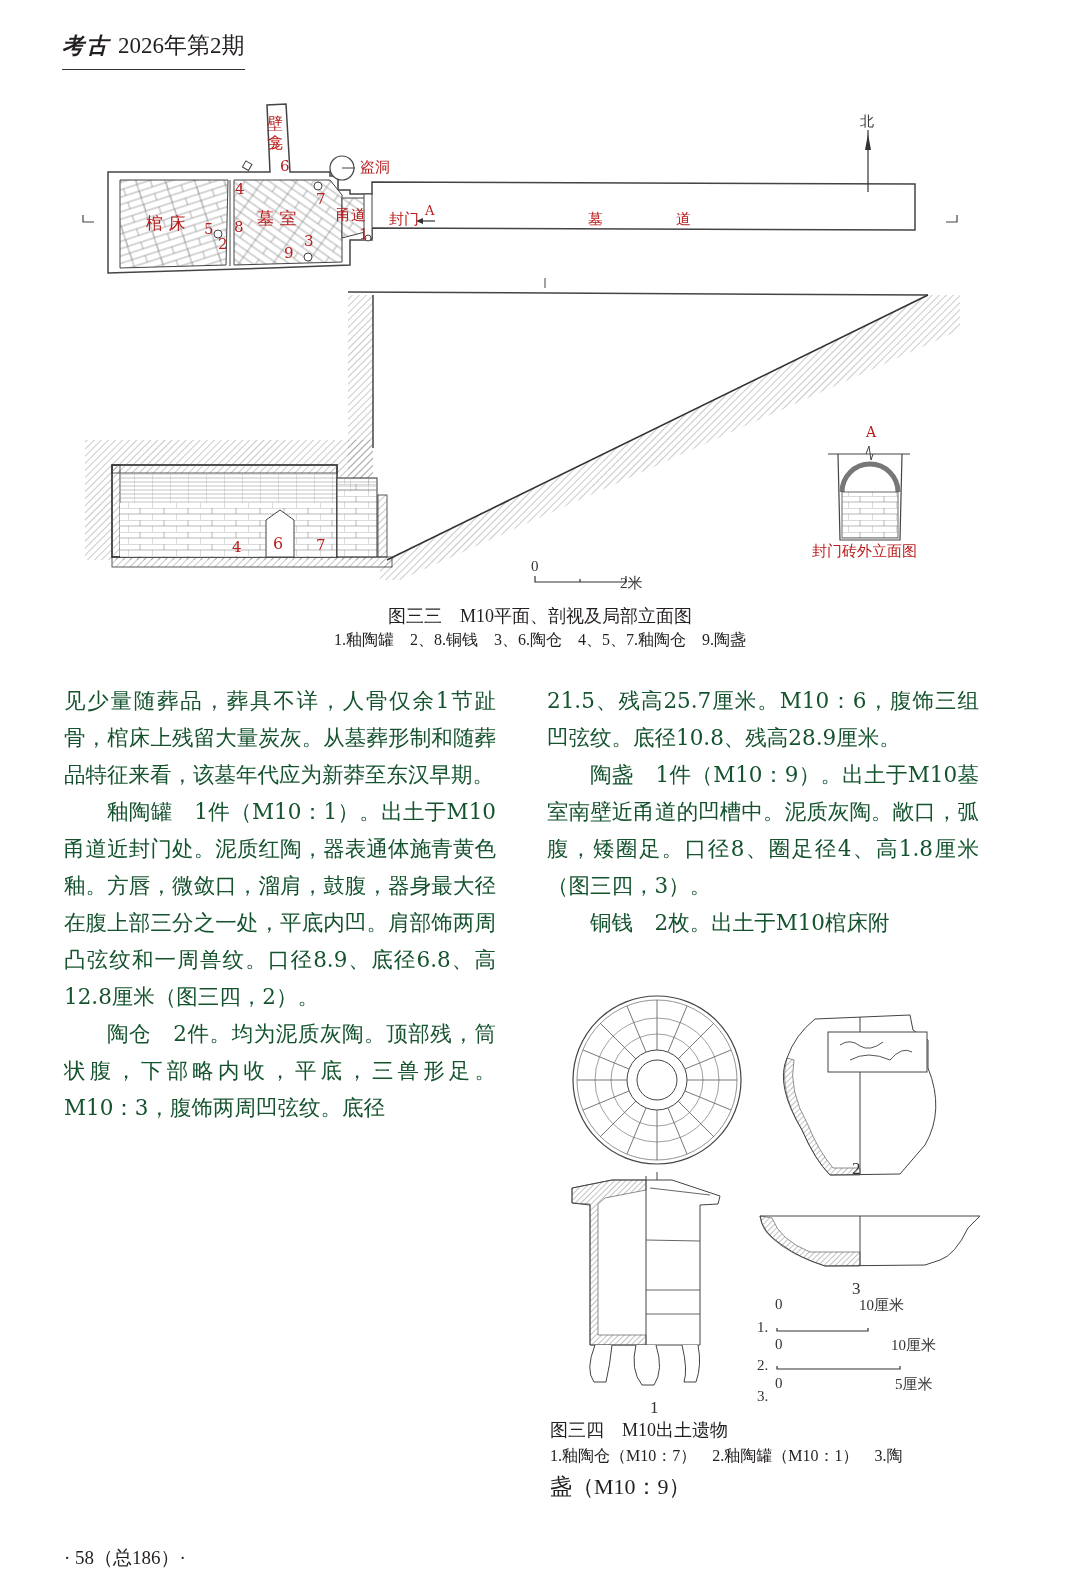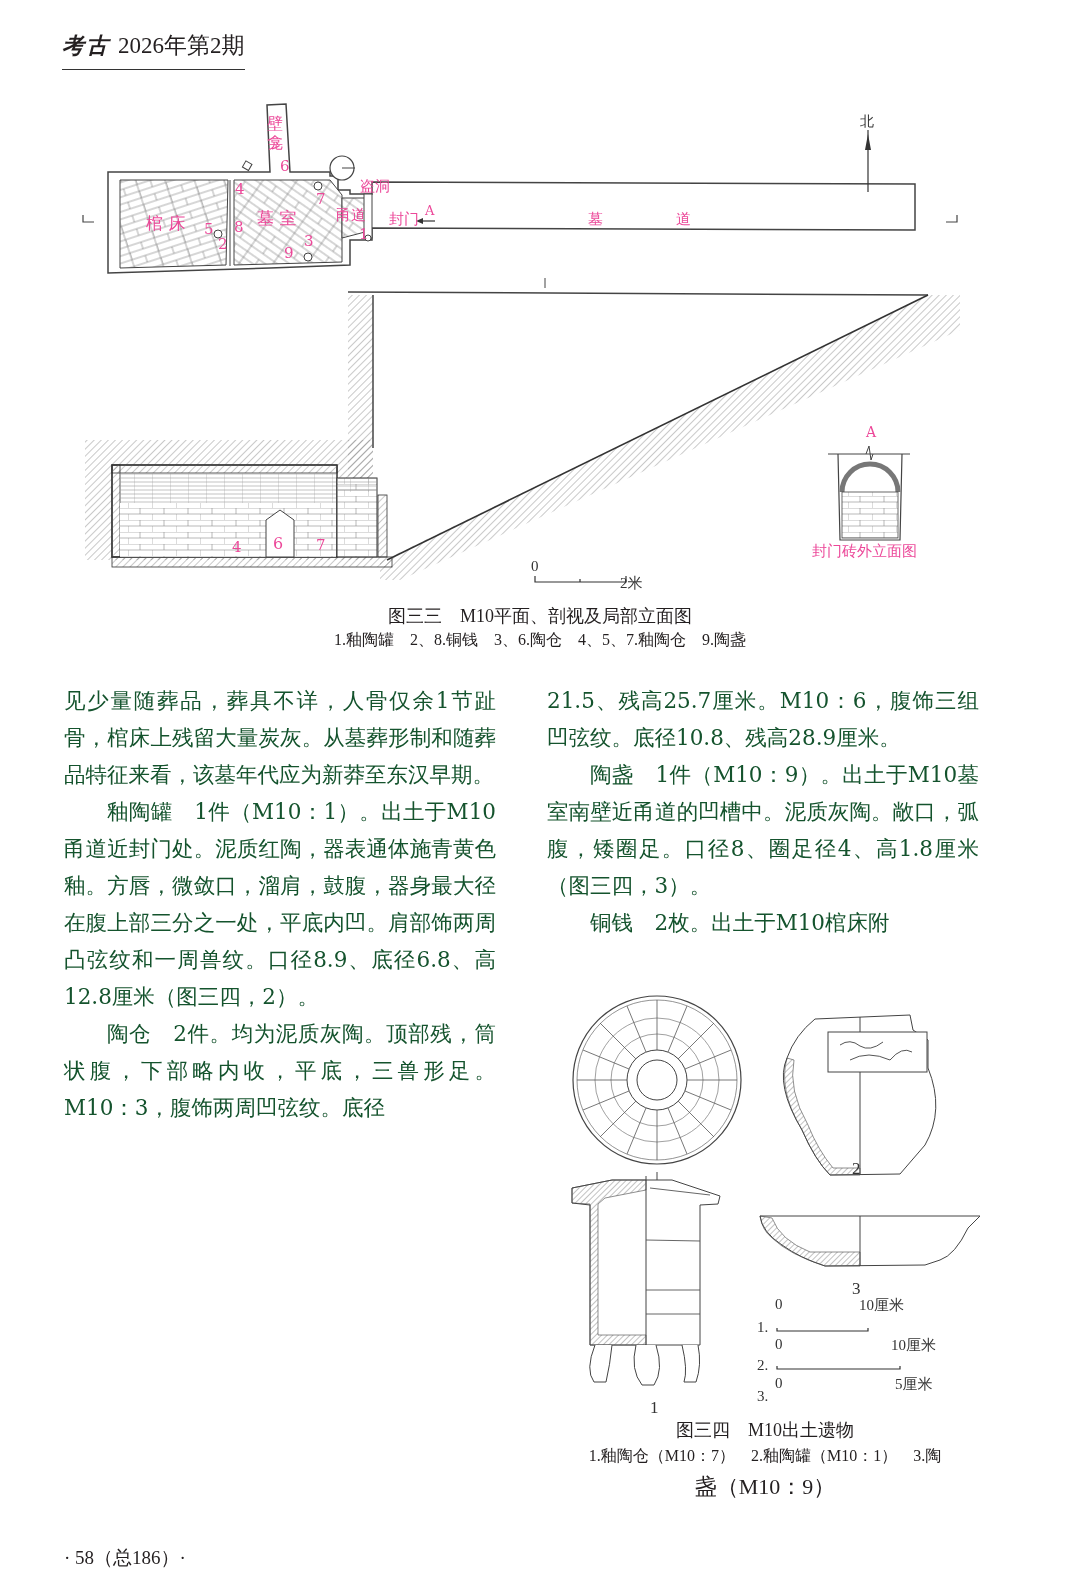--- a/index.html
+++ b/index.html
@@ -2,30 +2,30 @@
 <html><head>
 <meta charset="utf-8">
 <style>
   * { margin:0; padding:0; box-sizing:border-box; }
   html, body { width:1080px; height:1593px; background:#ffffff; overflow:hidden; }
   body { position:relative; font-family:"DejaVu Serif","Liberation Serif",serif; color:#231f20; }
   .header { position:absolute; left:62px; top:30px; height:40px; border-bottom:1.5px solid #333; padding-bottom:8px; display:flex; align-items:flex-end; gap:8px; }
   .header .logo { font-family:"DejaVu Serif",serif; font-style:italic; font-size:22px; font-weight:bold; letter-spacing:2px; }
   .header .issue { font-family:"Liberation Serif",serif; font-size:23px; }
   .fig33 { position:absolute; left:80px; top:100px; width:900px; height:500px; }
-  .lbl { position:absolute; font-family:"DejaVu Serif",serif; color:#ec4899; font-size:15px; line-height:1; }
+  .lbl { position:absolute; font-family:"DejaVu Serif",serif; color:#b91c1c; font-size:15px; line-height:1; }
   .lbl.dark { color:#333; }
   .caption { position:absolute; left:0; width:1080px; text-align:center; font-family:"Liberation Serif","DejaVu Serif",serif; color:#231f20; }
   .col { position:absolute; font-family:"DejaVu Serif",serif; font-size:21.5px; line-height:37px; color:#14532d; }
   .col p { text-align:justify; text-align-last:left; }
   .col .ind { text-indent:2em; }
   .col-left { left:64px; top:682px; width:432px; }
   .col-right { left:547px; top:682px; width:432px; }
   .fig34 { position:absolute; left:550px; top:990px; width:430px; height:410px; }
-  .cap34 { position:absolute; left:550px; width:430px; text-align:center; font-family:"Liberation Serif","DejaVu Serif",serif; }
+  .cap34 { position:absolute; left:550px; width:430px; font-family:"Liberation Serif","DejaVu Serif",serif; }
   .footer { position:absolute; left:64px; top:1545px; font-family:"Liberation Serif",serif; font-size:19px; }
   .scale { position:absolute; font-family:"Liberation Serif",serif; font-size:15px; color:#333; }
 </style>
 </head>
 <body>
 
 <div class="header">
   <span class="logo">考古</span>
   <span class="issue">2026年第2期</span>
 </div>
@@ -116,21 +116,21 @@
 
     <line x1="748" y1="354" x2="830" y2="354" stroke="#444" stroke-width="1"></line>
     <path d="M786,354 L789,346 L791,360 L793,354" fill="none" stroke="#444" stroke-width="1"></path>
     <path d="M758,354 L760,440 L820,440 L822,354" fill="none" stroke="#444" stroke-width="1.2"></path>
     <path d="M762,392 A28,28 0 0 1 818,392" fill="none" stroke="#777" stroke-width="5"></path>
     <rect x="762" y="392" width="56" height="46" fill="url(#brickWall)" stroke="#444" stroke-width="0.8"></rect>
   </svg>
 
   
   <span class="lbl" style="left:187px;top:14px;font-size:16px;width:20px;line-height:19px;">壁龛</span>
-  <span class="lbl" style="left:280px;top:60px;margin-top:19px;">盗洞</span>
+  <span class="lbl" style="left:280px;top:60px;">盗洞</span>
   <span class="lbl" style="left:66px;top:115px;font-size:17px;">棺 床</span>
   <span class="lbl" style="left:177px;top:110px;font-size:17px;">墓 室</span>
   <span class="lbl" style="left:256px;top:108px;">甬道</span>
   <span class="lbl" style="left:309px;top:112px;">封门</span>
   <span class="lbl" style="left:345px;top:104px;font-size:13px;">A</span>
   <span class="lbl" style="left:508px;top:112px;">墓</span>
   <span class="lbl" style="left:596px;top:112px;">道</span>
   <span class="lbl dark" style="left:780px;top:14px;font-size:14px;">北</span>
 
   <span class="lbl" style="left:279px;top:127px;">1</span>

